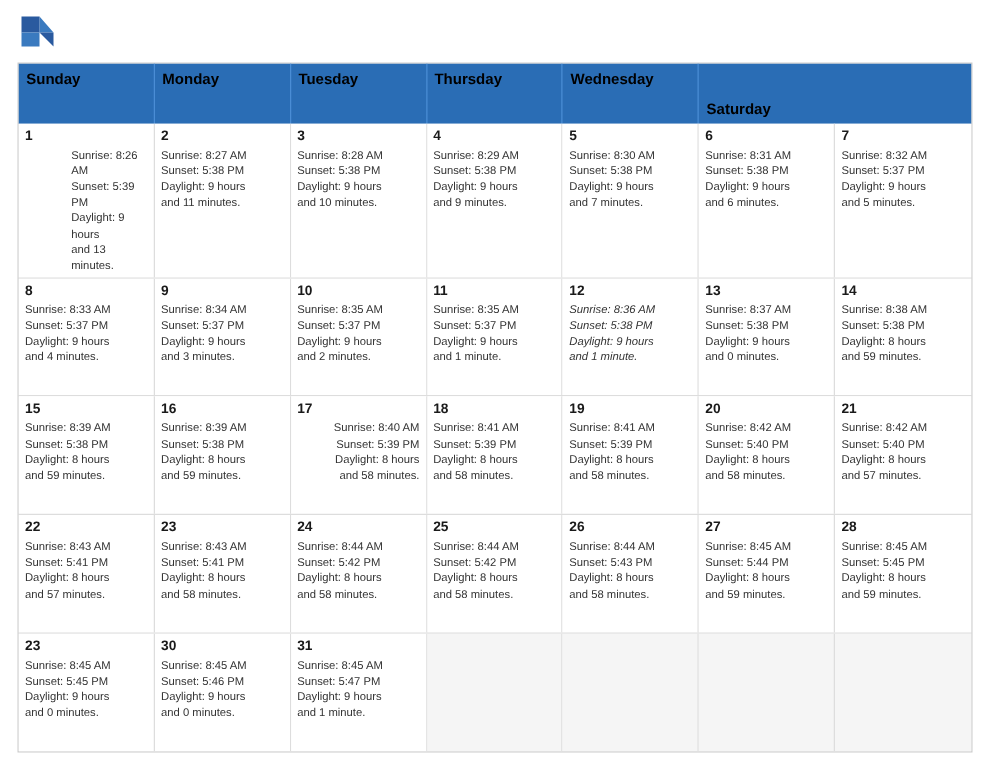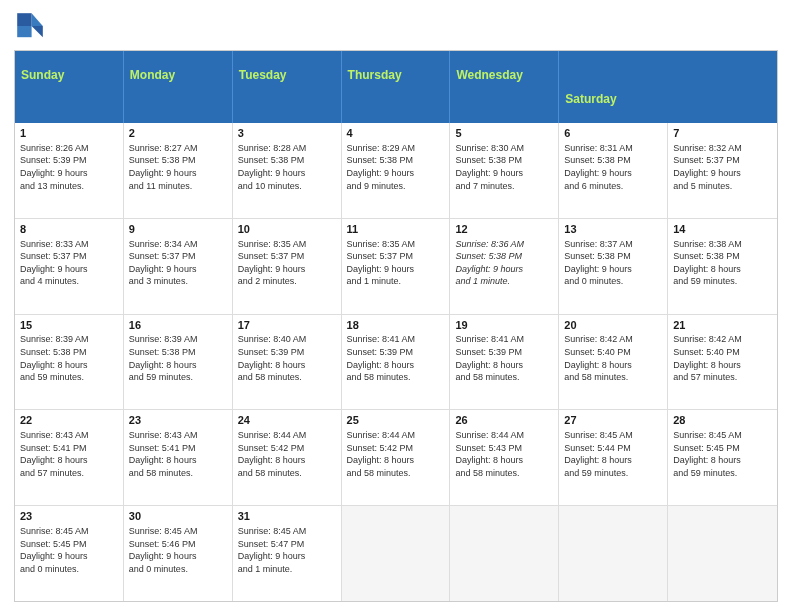--- a/index.html
+++ b/index.html
@@ -60,24 +60,24 @@
       display: flex;
       flex-direction: column;
       border: 1px solid #ccc;
     }
     .cal-header {
       display: grid;
       grid-template-columns: repeat(7, 1fr);
       background: #2a6db5;
     }
     .cal-header-cell {
-      color: #bef264;
+      color: #000000;
       font-weight: bold;
       font-size: 12px;
-      padding: 17px 6px;
+      padding: 5px 6px;
       text-align: left;
       border-right: 1px solid #4a8dd5;
     }
     .cal-header-cell:last-child { border-right: none; margin-top: 24px; }
     .cal-body {
       flex: 1;
       display: flex;
       flex-direction: column;
     }
     .cal-row {
@@ -140,21 +140,21 @@
         <div class="cal-header-cell">Monday</div>
         <div class="cal-header-cell">Tuesday</div>
         <div class="cal-header-cell">Thursday</div>
         <div class="cal-header-cell">Wednesday</div>
         <div class="cal-header-cell">Saturday</div>
       </div>
     <div class="cal-body">
     <div class="cal-row">
           <div class="cal-cell">
             <span class="day-num">1</span>
-            <div class="info" style="white-space: pre-line;">Sunrise: 8:26 AM
+            <div class="info" style="white-space: pre-line; margin-left: 37px;">Sunrise: 8:26 AM
 Sunset: 5:39 PM
 Daylight: 9 hours
 and 13 minutes.</div>
           </div>
           <div class="cal-cell">
             <span class="day-num">2</span>
             <div class="info" style="white-space: pre-line;">Sunrise: 8:27 AM
 Sunset: 5:38 PM
 Daylight: 9 hours
 and 11 minutes.</div>
@@ -256,21 +256,21 @@
           </div>
           <div class="cal-cell">
             <span class="day-num">16</span>
             <div class="info" style="white-space: pre-line;">Sunrise: 8:39 AM
 Sunset: 5:38 PM
 Daylight: 8 hours
 and 59 minutes.</div>
           </div>
           <div class="cal-cell">
             <span class="day-num">17</span>
-            <div class="info" style="white-space: pre-line;">Sunrise: 8:40 AM
+            <div class="info" style="white-space: pre-line; text-align: right;">Sunrise: 8:40 AM
 Sunset: 5:39 PM
 Daylight: 8 hours
 and 58 minutes.</div>
           </div>
           <div class="cal-cell">
             <span class="day-num">18</span>
             <div class="info" style="white-space: pre-line;">Sunrise: 8:41 AM
 Sunset: 5:39 PM
 Daylight: 8 hours
 and 58 minutes.</div>

